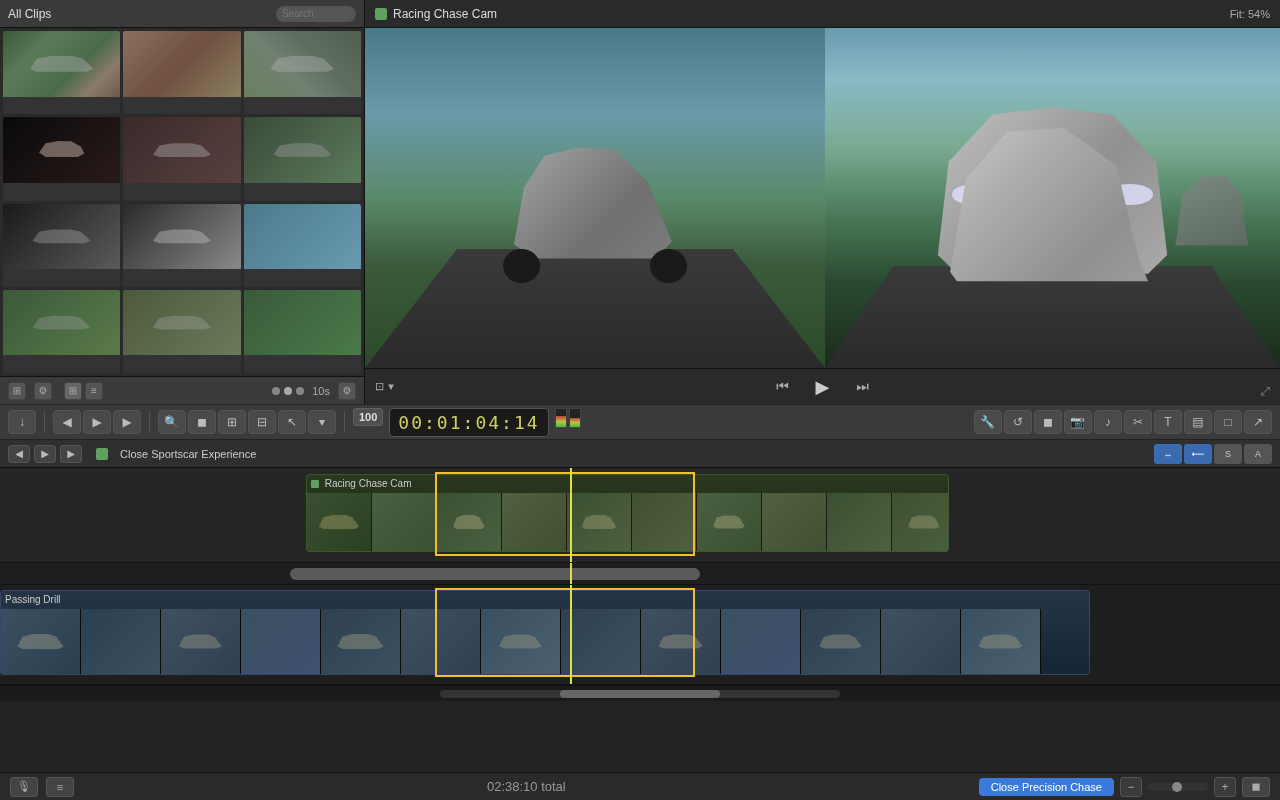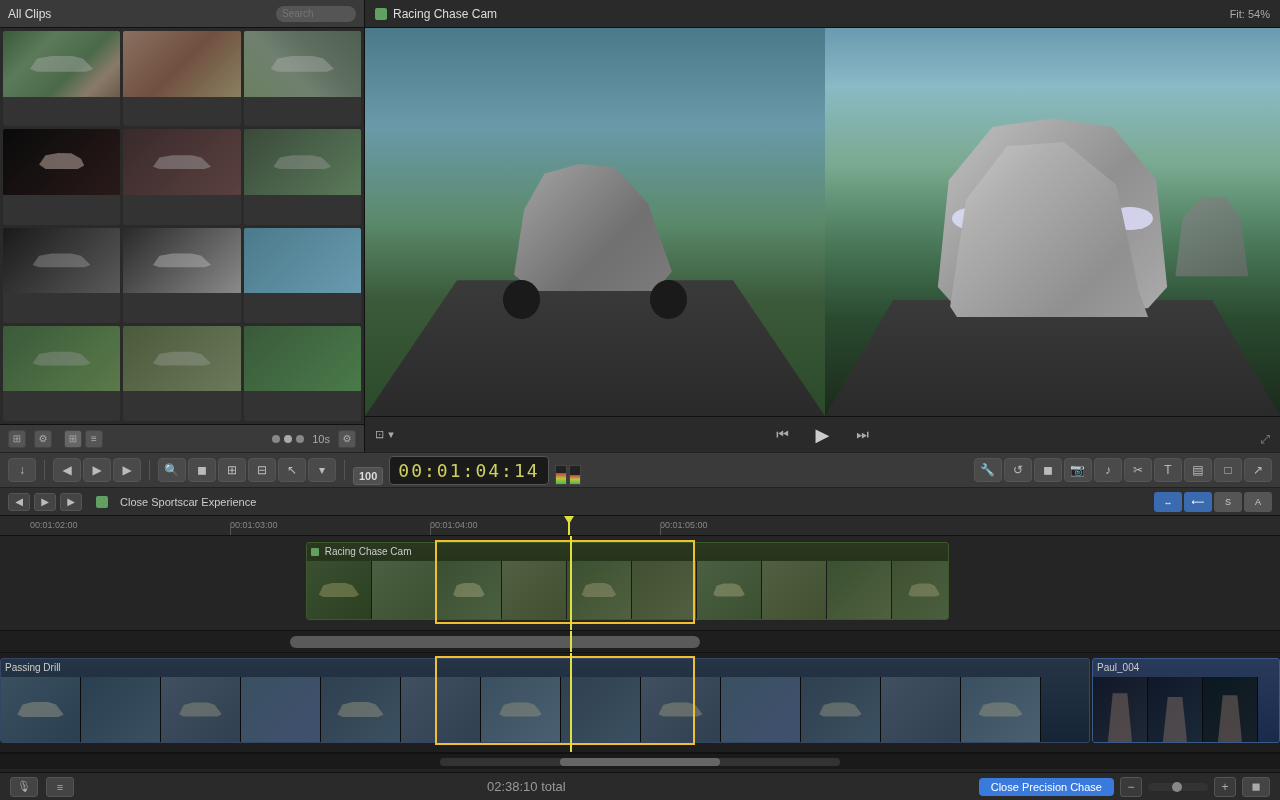--- a/index.html
+++ b/index.html
@@ -9,21 +9,21 @@
       background: #1a1a1a;
       font-family: -apple-system, 'Helvetica Neue', Arial, sans-serif;
       color: #ccc;
       overflow: hidden;
       font-size: 11px;
     }
 
     
     .top-row {
       display: flex;
-      height: 452px;
+      height: 404px;
     }
 
     
     .media-browser {
       width: 365px;
       background: #2a2a2a;
       border-right: 1px solid #111;
       display: flex;
       flex-direction: column;
     }
@@ -630,21 +630,21 @@
     <div class="toolbar-group">
       <div class="tb-btn">🔍</div>
       <div class="tb-btn">◼</div>
       <div class="tb-btn">⊞</div>
       <div class="tb-btn">⊟</div>
       <div class="tb-btn">↖</div>
       <div class="tb-btn">▾</div>
     </div>
     <div class="tb-divider"></div>
 
-    <div style="display:flex;align-items:flex-end;gap:6px;">
+    <div style="display:flex;align-items:flex-start;gap:6px;">
       <div style="background:#505050;border:1px solid #606060;border-radius:3px;padding:2px 5px;color:#ddd;font-size:11px;font-weight:bold;">100</div>
       <div style="background:#1a1a1a;border:1px solid #555;border-radius:4px;padding:3px 8px;display:flex;align-items:baseline;gap:1px;">
         <span style="color:#d0d060;font-size:18px;font-family:monospace;font-weight:normal;letter-spacing:2px;">00:01:04:14</span>
       </div>
       <div style="display:flex;gap:2px;align-items:center;">
         <div class="level-meter">
             <div class="level-fill"></div>
           </div>
         <div class="level-meter">
             <div class="level-fill" style="height:45%;"></div>
@@ -679,34 +679,20 @@
       <span class="project-name" style="margin-left:4px;">Close Sportscar Experience</span>
       <div class="timeline-spacer"></div>
       <div class="timeline-right-btns">
         <div class="tr-btn">↔</div>
         <div class="tr-btn">⟵</div>
         <div class="tr-btn tr-btn-gray">S</div>
         <div class="tr-btn tr-btn-gray">A</div>
       </div>
     </div>
 
-    <div class="timeline-ruler" style="position:relative;padding-left:0;">
-      <div style="position:absolute;left:30px;top:4px;font-size:9px;color:#888;">00:01:02:00</div>
-      <div style="position:absolute;left:230px;top:4px;font-size:9px;color:#888;">00:01:03:00</div>
-      <div style="position:absolute;left:430px;top:4px;font-size:9px;color:#888;">00:01:04:00</div>
-      <div style="position:absolute;left:660px;top:4px;font-size:9px;color:#888;">00:01:05:00</div>
-
-      <div style="position:absolute;left:230px;bottom:0;width:1px;height:8px;background:#555;"></div>
-      <div style="position:absolute;left:430px;bottom:0;width:1px;height:8px;background:#555;"></div>
-      <div style="position:absolute;left:660px;bottom:0;width:1px;height:8px;background:#555;"></div>
-
-      <div style="position:absolute;left:568px;top:0;bottom:0;width:2px;background:#e0e040;">
-        <div style="position:absolute;top:0;left:-4px;width:0;height:0;border-left:5px solid transparent;border-right:5px solid transparent;border-top:8px solid #e0e040;"></div>
-      </div>
-    </div>
 
     <div class="timeline-tracks" style="position:relative;">
 
       <div style="height:95px;background:#252525;border-bottom:1px solid #111;position:relative;">
 
 
         <div style="position:absolute;left:306px;top:6px;width:643px;height:78px;background:linear-gradient(180deg,#2a3820,#1a2810);border:1px solid #3a5a2a;border-radius:3px;overflow:hidden;cursor:pointer;">
           <span class="clip-label">
             <span class="clip-label-icon"></span>
             <span>Racing Chase Cam</span>
@@ -798,34 +784,20 @@
             </div>
             <div style="flex:0 0 80px;height:100%;background:linear-gradient(135deg,#405060,#304050);border-right:1px solid #0a0a0a;"></div>
             <div style="flex:0 0 80px;height:100%;background:linear-gradient(135deg,#3a5060,#4a6070);border-right:1px solid #0a0a0a;position:relative;">
               <div style="position:absolute;inset:0;display:flex;align-items:center;justify-content:center;">
                   <div style="width:62%;height:36%;background:rgba(155,155,130,0.45);clip-path:polygon(5%70%,15%30%,35%20%,65%20%,80%30%,95%70%,85%80%,15%80%);"></div>
                 </div>
             </div>
           </div>
         </div>
 
-        <div style="position:absolute;right:0;top:5px;width:188px;height:85px;background:linear-gradient(180deg,#2a3a5a,#1a2a4a);border:1px solid #3a5a8a;border-radius:3px;overflow:hidden;cursor:pointer;">
-          <span style="position:absolute;top:3px;left:4px;font-size:10px;color:#ccc;z-index:3;">Paul_004</span>
-          <div style="position:absolute;top:18px;left:0;right:0;bottom:0;display:flex;overflow:hidden;">
-            <div style="flex:0 0 55px;height:100%;background:linear-gradient(135deg,#101828,#202838);border-right:1px solid #0a0a0a;position:relative;">
-              <div style="position:absolute;bottom:0;left:50%;transform:translateX(-50%);width:45%;height:75%;background:rgba(130,110,100,0.5);clip-path:polygon(20% 0%,80% 0%,100% 100%,0% 100%);"></div>
-            </div>
-            <div style="flex:0 0 55px;height:100%;background:linear-gradient(135deg,#101828,#1a2838);border-right:1px solid #0a0a0a;position:relative;">
-              <div style="position:absolute;bottom:0;left:50%;transform:translateX(-50%);width:45%;height:70%;background:rgba(130,110,100,0.5);clip-path:polygon(20% 0%,80% 0%,100% 100%,0% 100%);"></div>
-            </div>
-            <div style="flex:0 0 55px;height:100%;background:linear-gradient(135deg,#0a1820,#182028);border-right:1px solid #0a0a0a;position:relative;">
-              <div style="position:absolute;bottom:0;left:50%;transform:translateX(-50%);width:45%;height:72%;background:rgba(130,110,100,0.5);clip-path:polygon(20% 0%,80% 0%,100% 100%,0% 100%);"></div>
-            </div>
-          </div>
-        </div>
 
         <div style="position:absolute;left:435px;top:3px;width:260px;height:89px;border:2px solid #f0c030;z-index:10;pointer-events:none;"></div>
 
         <div style="position:absolute;left:570px;top:0;bottom:0;width:2px;background:#e0e040;z-index:15;"></div>
       </div>
 
       <div class="timeline-scrollbar">
         <div class="scrollbar-track">
           <div class="scrollbar-thumb"></div>
         </div>

